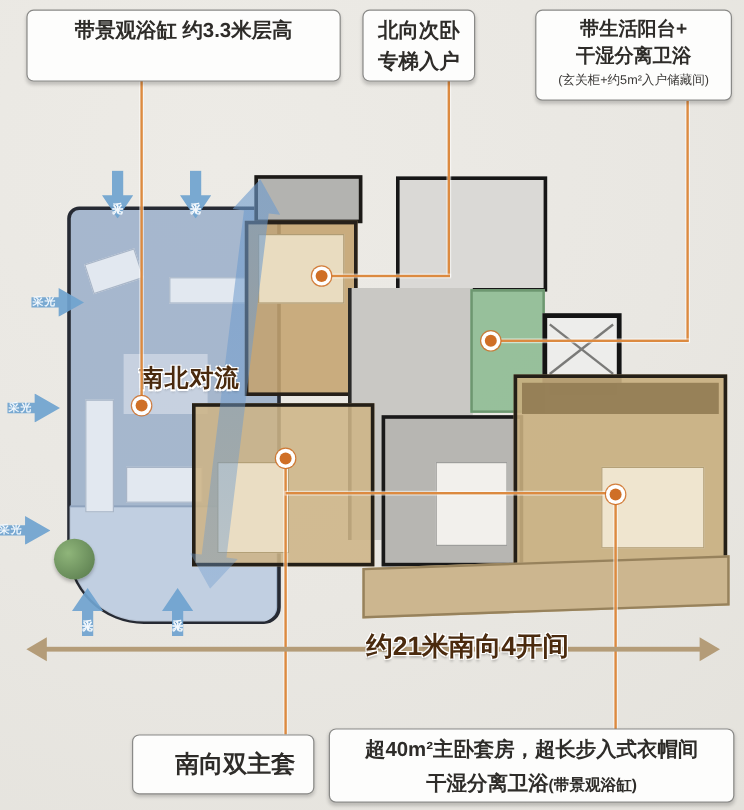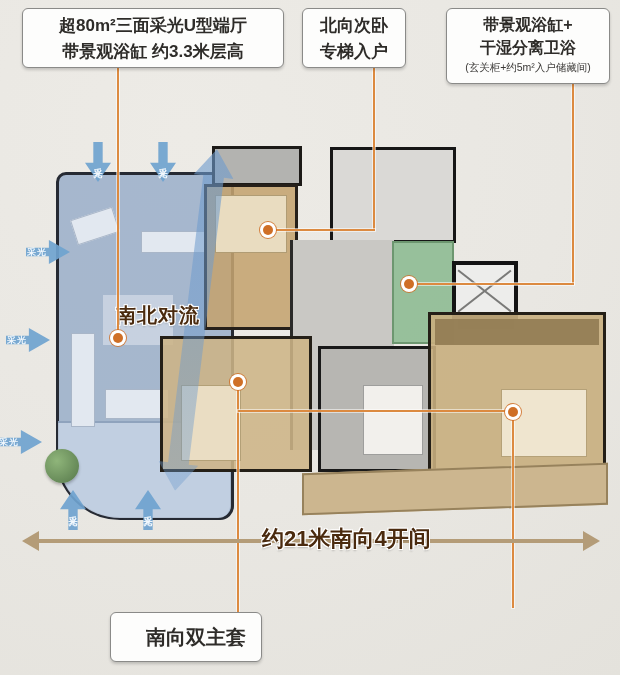--- a/index.html
+++ b/index.html
@@ -6,21 +6,21 @@
   body{font-family:"Liberation Sans","DejaVu Sans",sans-serif;}
   #stage{position:relative;width:620px;height:675px;background:#e9e7e2;overflow:hidden;
          background-image:radial-gradient(circle at 30% 20%, #edebe6 0%, #e9e7e2 55%, #e4e2dc 100%);}
 
   
   .callout{position:absolute;background:#fdfdfc;border:1px solid #8a8a88;border-radius:6px;
            box-shadow:0 2px 3px rgba(0,0,0,.18);text-align:center;color:#2e2c29;font-weight:700;
            box-sizing:border-box;}
   .callout .ln{display:block;}
   #callout-living{left:22px;top:8px;width:262px;height:60px;font-size:17px;line-height:26px;padding-top:4px;}
-  #callout-north{left:302px;top:8px;width:104px;height:60px;font-size:17px;line-height:26px;padding-top:4px;}
+  #callout-north{left:302px;top:8px;width:94px;height:60px;font-size:17px;line-height:26px;padding-top:4px;}
   #callout-entry{left:446px;top:8px;width:164px;height:76px;font-size:16px;line-height:23px;padding-top:4px;}
   #callout-entry .note{font-size:10.5px;font-weight:400;color:#3a3836;line-height:16px;}
   #callout-dmaster{left:110px;top:612px;width:152px;height:50px;font-size:20px;line-height:48px;padding-left:20px;}
   #callout-msuite{left:274px;top:607px;width:338px;height:62px;font-size:17px;line-height:28px;padding-top:3px;}
   #callout-msuite .note{font-size:13px;}
 
   
   .leader{position:absolute;background:#dc8a40;box-shadow:0 0 0 1px rgba(255,255,255,.55);}
   .dot{position:absolute;width:10px;height:10px;border-radius:50%;background:#cf6f26;
        box-shadow:0 0 0 3px #fff,0 0 0 4px rgba(207,111,38,.85);}
@@ -64,21 +64,21 @@
   .larrow.dir-right .shape{clip-path:polygon(0 32%,52% 32%,52% 0,100% 50%,52% 100%,52% 68%,0 68%);}
   .larrow.dir-down,.larrow.dir-up{width:26px;height:40px;}
   .larrow.dir-right{width:44px;height:24px;}
   .larrow.dir-down .txt,.larrow.dir-up .txt{position:absolute;left:0;width:100%;text-align:center;writing-mode:vertical-rl;height:100%;line-height:26px;}
   .larrow.dir-right .txt{position:absolute;left:1px;top:50%;transform:translateY(-50%);}
 
   
   .outlined{position:absolute;font-weight:800;color:#4a2a0e;
       text-shadow:-1px -1px 0 #fff,1px -1px 0 #fff,-1px 1px 0 #fff,1px 1px 0 #fff,0 2px 2px rgba(0,0,0,.2);}
   #convection-label{left:116px;top:302px;font-size:20px;letter-spacing:1px;text-align:right;}
-  #dimension-label{left:262px;top:524px;width:212px;text-align:left;font-size:22px;z-index:6;}
+  #dimension-label{left:262px;top:524px;width:212px;text-align:right;font-size:22px;z-index:6;}
 
   
   .dim{position:absolute;z-index:5;}
   #dim-line{left:36px;top:539px;width:550px;height:4px;background:#b49c78;}
   #dim-head-left{left:22px;top:531px;width:0;height:0;border-top:10px solid transparent;border-bottom:10px solid transparent;border-right:17px solid #b49c78;}
   #dim-head-right{left:583px;top:531px;width:0;height:0;border-top:10px solid transparent;border-bottom:10px solid transparent;border-left:17px solid #b49c78;}
 </style>
 </head>
 <body>
 
@@ -170,33 +170,36 @@
   <div class="dot" style="left:404px;top:279px;"></div>
 
   <div class="leader" style="left:237px;top:382px;width:2px;height:230px;"></div>
   <div class="dot" style="left:233px;top:377px;"></div>
 
   <div class="leader" style="left:238px;top:410px;width:276px;height:2px;"></div>
   <div class="leader" style="left:512px;top:411px;width:2px;height:197px;"></div>
   <div class="dot" style="left:508px;top:407px;"></div>
 
   <div class="callout" id="callout-living">
-    <span class="ln">超80m²三面采光U型端厅</span>
     <span class="ln">带景观浴缸 约3.3米层高</span>
   </div>
 
   <div class="callout" id="callout-north">
     <span class="ln">北向次卧</span>
     <span class="ln">专梯入户</span>
   </div>
 
   <div class="callout" id="callout-entry">
-    <span class="ln">带景观浴缸+</span>
+    <span class="ln">带生活阳台+</span>
     <span class="ln">干湿分离卫浴</span>
     <span class="ln note">(玄关柜+约5m²入户储藏间)</span>
   </div>
 
   <div class="callout" id="callout-dmaster">
     <span class="ln">南向双主套</span>
   </div>
 
+  <div class="callout" id="callout-msuite">
+    <span class="ln">超40m²主卧套房，超长步入式衣帽间</span>
+    <span class="ln"><span>干湿分离卫浴</span><span class="note">(带景观浴缸)</span></span>
+  </div>
 
 </div>
 
 </body></html>

